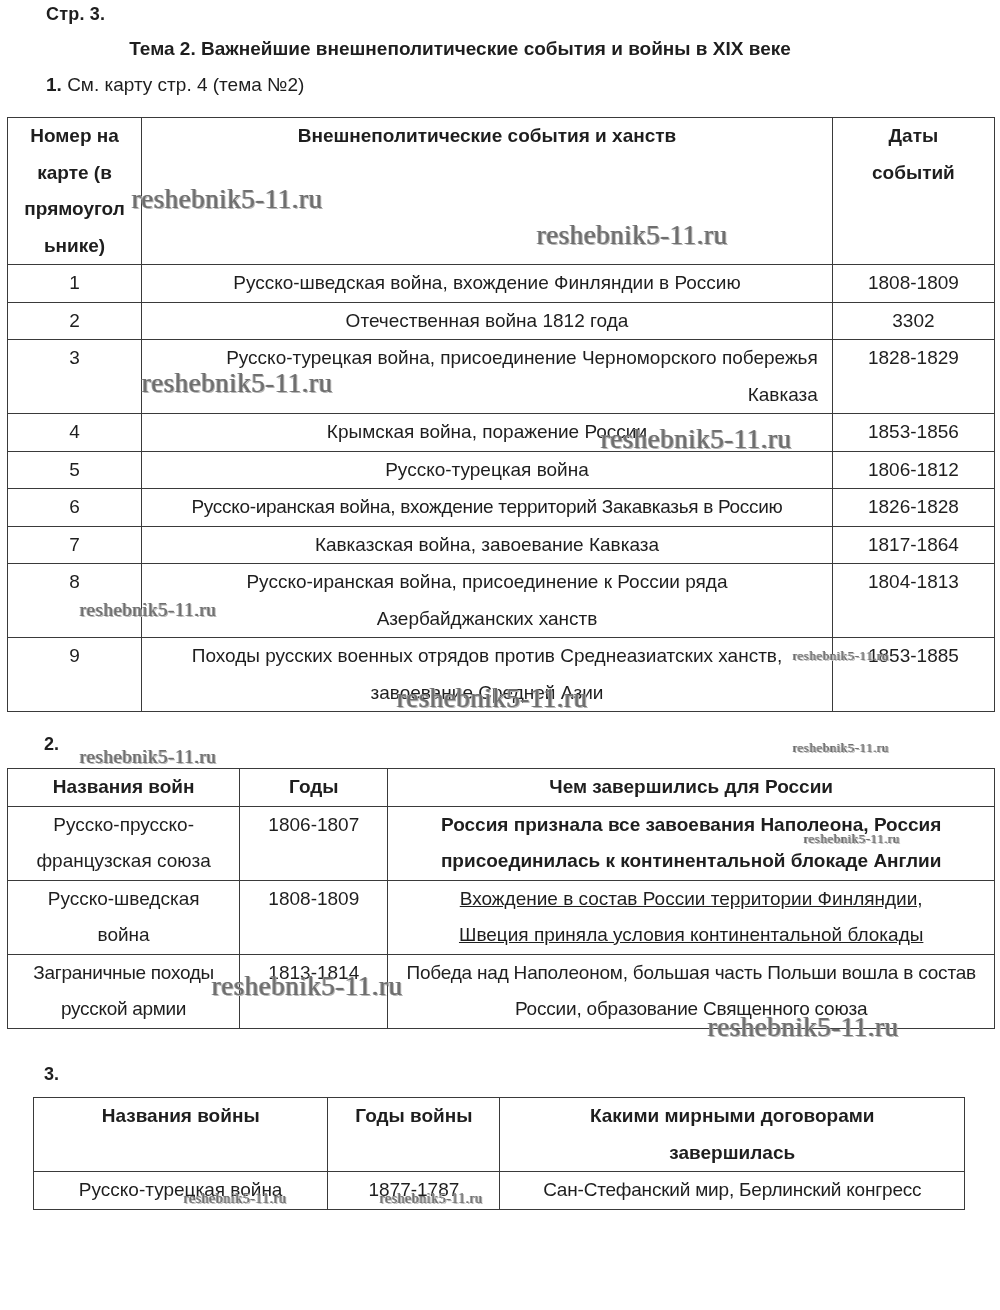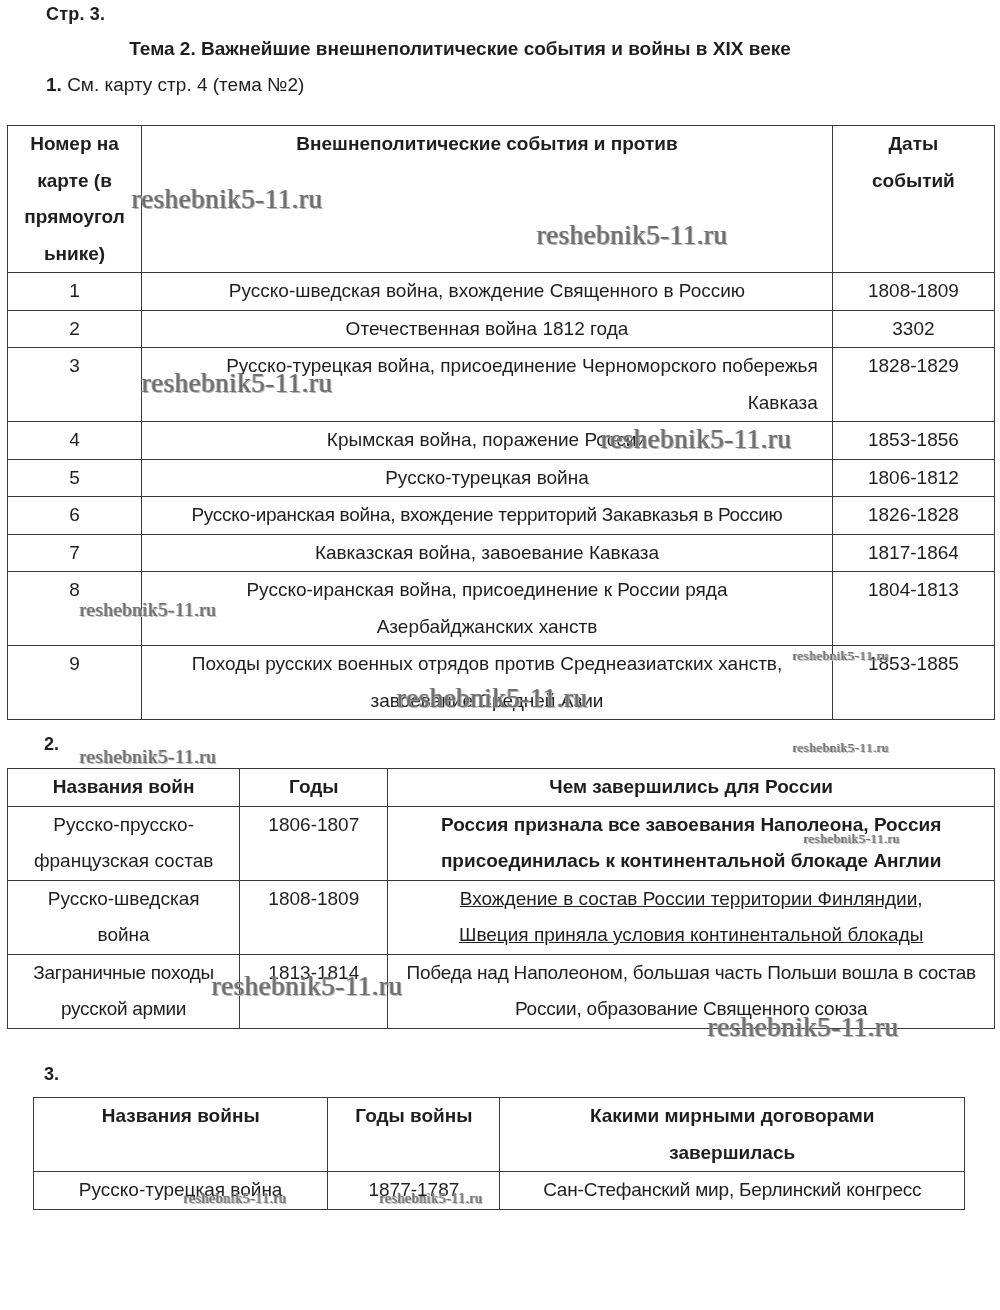--- a/index.html
+++ b/index.html
@@ -14,21 +14,21 @@
   .theme-title span { position: relative; left: -1px; }
   .task1-line { left: 46px; top: 74px; font-size: 19px; }
   .task1-line b { font-weight: bold; }
   .task-num { font-size: 18px; font-weight: bold; }
 
   table { border-collapse: collapse; position: absolute; table-layout: fixed; }
   td, th { border: 1px solid #3a3a3a; vertical-align: top; text-align: center; padding: 0; }
   th { font-weight: bold; }
 
   
-  #t1 { left: 7px; top: 125px; width: 988px; font-size: 19px; line-height: 36.5px; }
+  #t1 { left: 7px; top: 117px; width: 988px; font-size: 19px; line-height: 36.5px; }
   #t1 th { line-height: 36.5px; font-size: 19px; padding-top: 0; }
   #t1 td { padding-top: 0; }
   #t1 .c1 { width: 134px; }
   #t1 .c2 { width: 690px; }
   #t1 .c3 { width: 162px; }
 
   
   #t2 { left: 7px; top: 768px; width: 988px; font-size: 19px; line-height: 36.5px; }
   #t2 .c1 { width: 232px; }
   #t2 .c2 { width: 148px; }
@@ -67,26 +67,26 @@
 
 <table id="t1">
   <colgroup>
       <col class="c1">
       <col class="c2">
       <col class="c3">
     </colgroup>
   <tbody>
       <tr style="height:146px;">
     <th style="padding:0 4px;">Номер на карте (в прямоугол ьнике)</th>
-    <th>Внешнеполитические события и против</th>
+    <th>Внешнеполитические события и ханств</th>
     <th style="padding:0 30px;">Даты событий</th>
   </tr>
   <tr style="height:37px;">
     <td>1</td>
-    <td>Русско-шведская война, вхождение Священного в Россию</td>
+    <td>Русско-шведская война, вхождение Финляндии в Россию</td>
     <td>1808-1809</td>
   </tr>
   <tr style="height:37px;">
     <td>2</td>
     <td>Отечественная война 1812 года</td>
     <td>3302</td>
   </tr>
   <tr style="height:73px;">
     <td>3</td>
     <td style="padding:0 14px;text-align:right;">Русско-турецкая война, присоединение Черноморского побережья Кавказа</td>
@@ -133,21 +133,21 @@
       <col class="c2">
       <col class="c3">
     </colgroup>
   <tbody>
       <tr style="height:37px;">
     <th>Названия войн</th>
     <th>Годы</th>
     <th>Чем завершились для России</th>
   </tr>
   <tr style="height:73px;">
-    <td style="padding:0 12px;">Русско-прусско-французская состав</td>
+    <td style="padding:0 12px;">Русско-прусско-французская союза</td>
     <td>1806-1807</td>
     <td style="padding:0 34px;font-weight:bold;">Россия признала все завоевания Наполеона, Россия присоединилась к континентальной блокаде Англии</td>
   </tr>
   <tr style="height:73px;">
     <td style="padding:0 30px;">Русско-шведская война</td>
     <td>1808-1809</td>
     <td style="padding:0 38px;text-decoration:underline;">Вхождение в состав России территории Финляндии, Швеция приняла условия континентальной блокады</td>
   </tr>
   <tr style="height:73px;">
     <td style="letter-spacing:-0.3px;">Заграничные походы русской армии</td>

